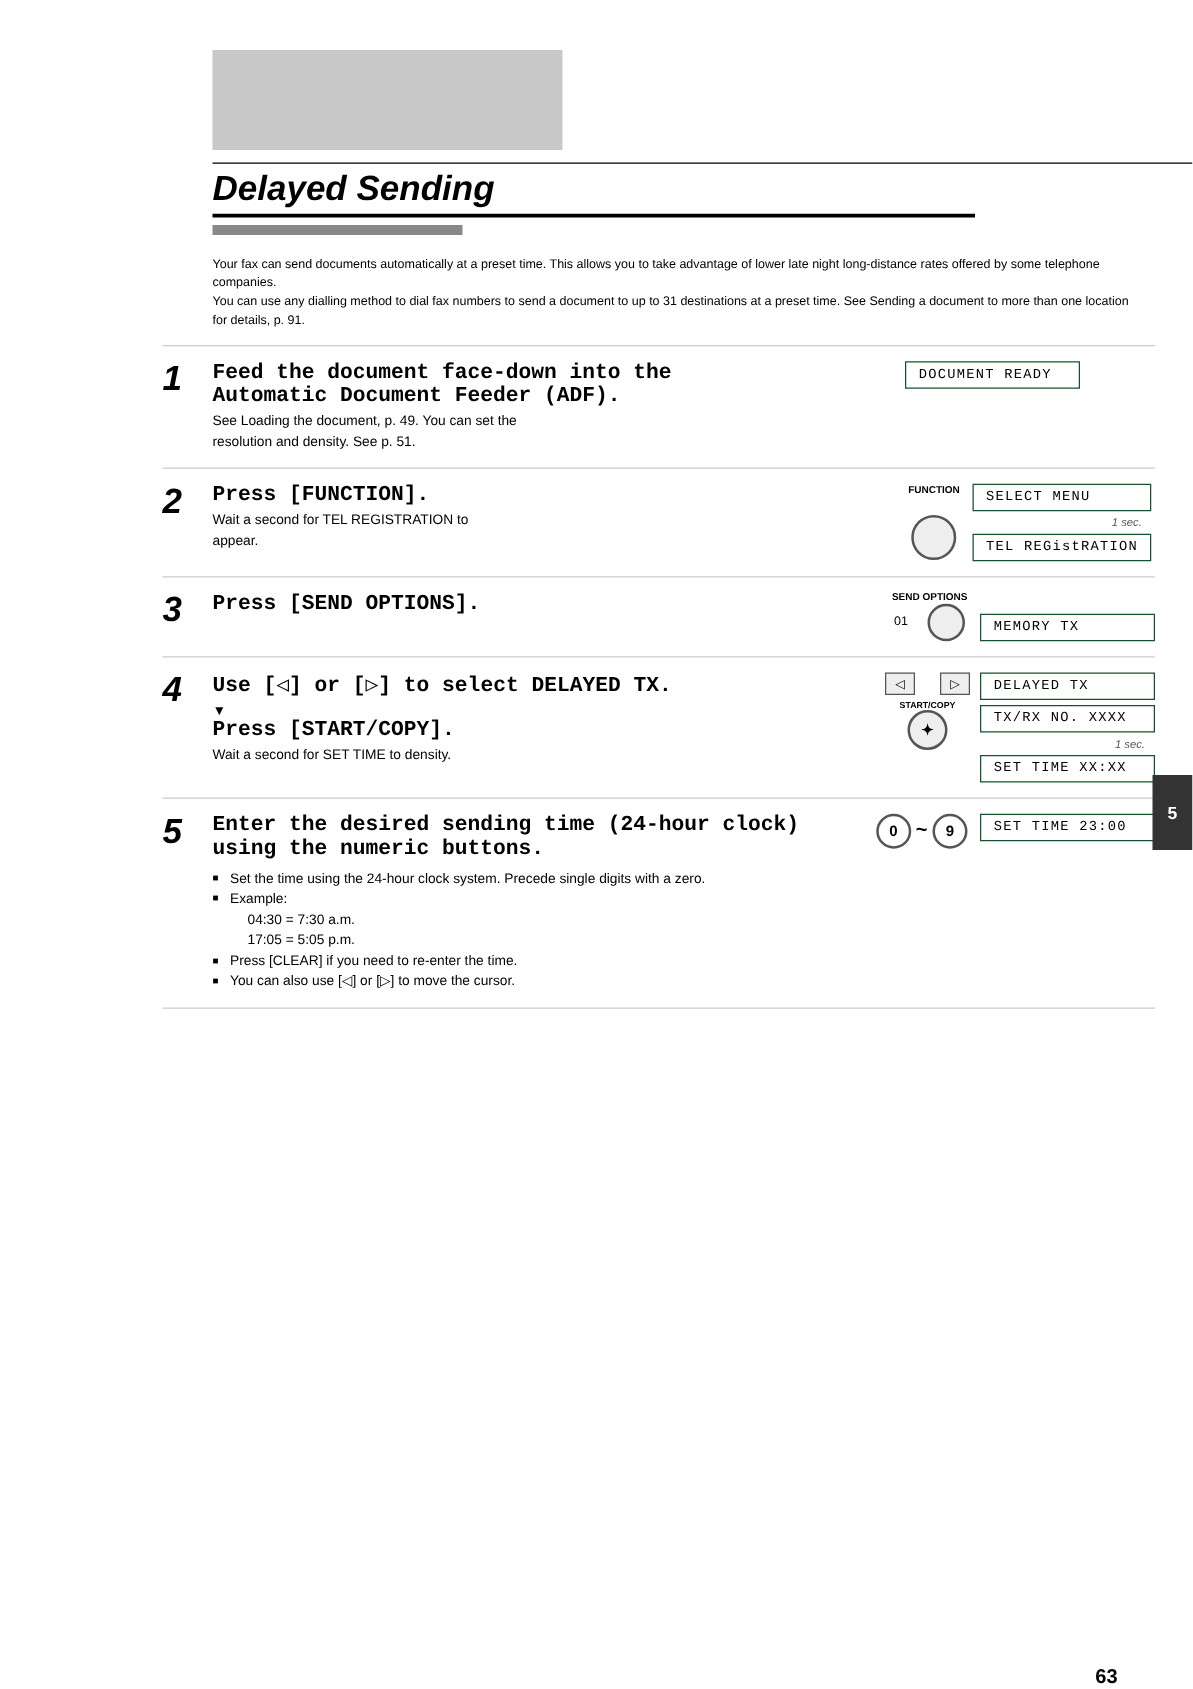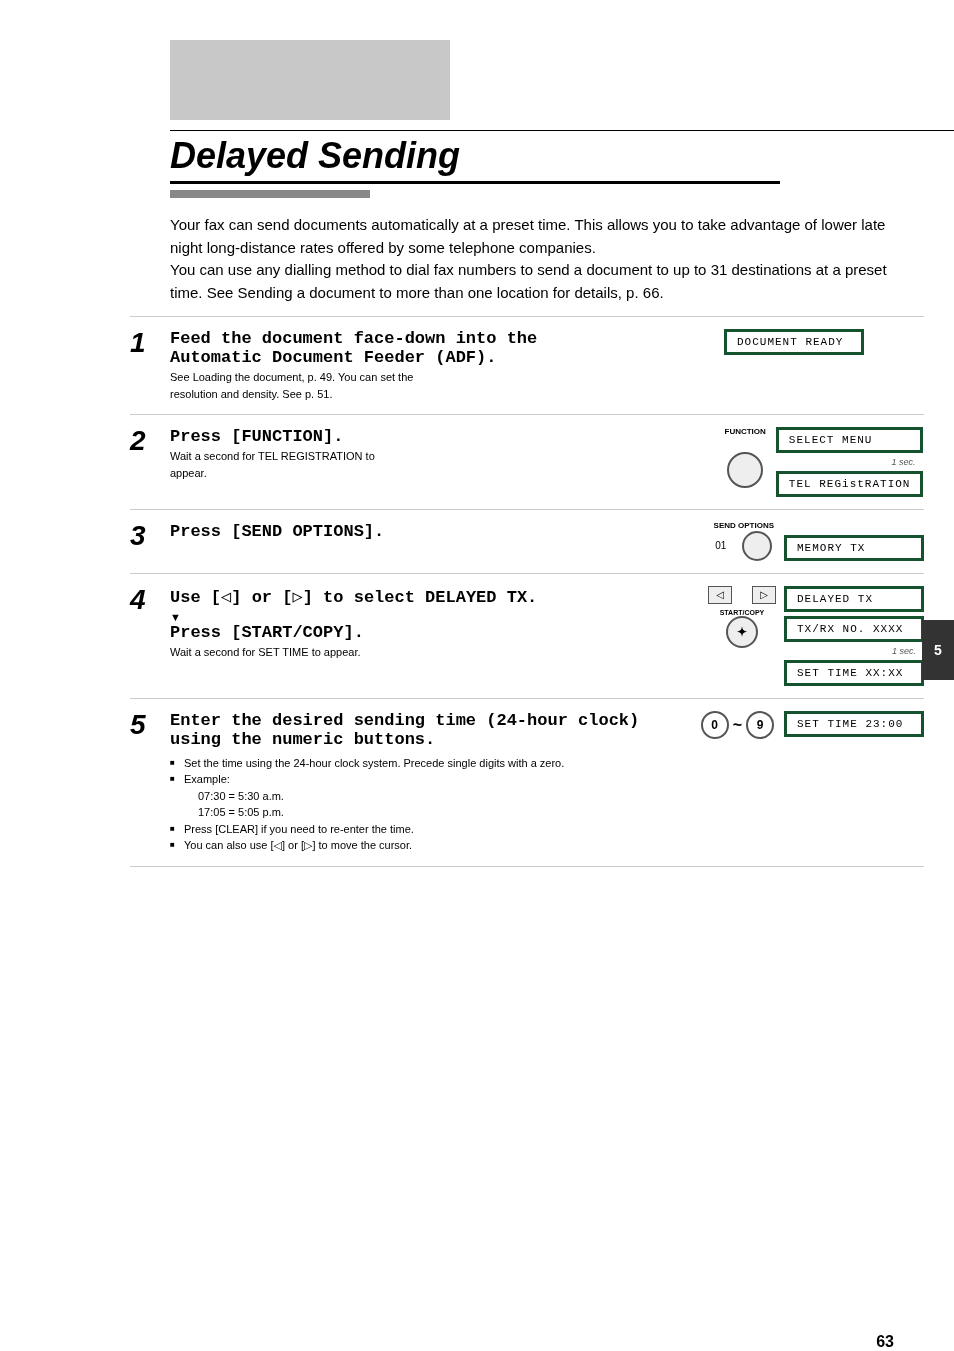--- a/index.html
+++ b/index.html
@@ -47,21 +47,21 @@
       font-weight: bold;
     }
 
     
     .title-section {
       margin-left: 170px;
       margin-top: 0px;
       padding-top: 10px;
     }
     .page-title {
-      font-size: 36px;
+      font-size: 28px;
       font-style: italic;
       font-weight: bold;
       color: #000;
       margin-bottom: 4px;
     }
     .title-underline {
       width: 610px;
       height: 3px;
       background: #000;
       margin-bottom: 6px;
@@ -70,21 +70,21 @@
       width: 200px;
       height: 8px;
       background: #888;
       margin-bottom: 16px;
     }
 
     
     .intro-text {
       margin-left: 170px;
       margin-right: 50px;
-      font-size: 15px;
+      font-size: 10px;
       line-height: 1.5;
       margin-bottom: 2px;
     }
 
     
     .steps-container {
       margin-left: 130px;
       margin-right: 30px;
     }
 
@@ -105,21 +105,21 @@
       font-family: Liberation Mono, monospace;
     }
 
     .step-desc {
       font-size: 11px;
       line-height: 1.5;
     }
 
     
     .lcd-box {
-      border: 3px solid #14532d;
+      border: 1px solid #14532d;
       padding: 4px 10px;
       font-size: 11px;
       font-family: 'Courier New', Courier, monospace;
       letter-spacing: 1px;
       min-width: 140px;
       text-align: left;
       background: #fff;
       white-space: nowrap;
     }
 
@@ -334,21 +334,21 @@
 
   <div class="title-section">
     <div class="section-rule"></div>
     <h1 class="page-title">Delayed Sending</h1>
     <div class="title-underline"></div>
     <div class="title-accent-bar"></div>
   </div>
 
   <div class="intro-text">
     <p>Your fax can send documents automatically at a preset time. This allows you to take advantage of lower late night long-distance rates offered by some telephone companies.</p>
-    <p>You can use any dialling method to dial fax numbers to send a document to up to 31 destinations at a preset time. See Sending a document to more than one location for details, p. 66.</p>
+    <p>You can use any dialling method to dial fax numbers to send a document to up to 31 destinations at a preset time. See Sending a document to more than one location for details, p. 91.</p>
   </div>
 
   <div class="steps-container">
 
     <div class="step-divider"></div>
     <div class="step-row">
       <div class="step-left">
         <div class="step-number">1</div>
         <div class="step-text-block">
           <div class="step-title">Feed the document face-down into the<br>Automatic Document Feeder (ADF).</div>
@@ -409,21 +409,21 @@
     </div>
     <div class="step-divider"></div>
 
     <div class="step-row">
       <div class="step-left">
         <div class="step-number">4</div>
         <div class="step-text-block">
           <div class="step-title">Use [◁] or [▷] to select DELAYED TX.</div>
           <div style="font-size:11px; margin-top:4px;">▼</div>
           <div class="step-title">Press [START/COPY].</div>
-          <div class="step-desc">Wait a second for SET TIME to appear.</div>
+          <div class="step-desc">Wait a second for SET TIME to density.</div>
         </div>
       </div>
       <div class="step-visual" style="flex-direction: row; align-items: flex-start; gap: 8px;">
         <div style="display:flex; flex-direction:column; align-items:center; gap:4px;">
           <div class="nav-arrows">
             <div class="arrow-row">
               <div class="arrow-btn">
                 <span>◁</span>
               </div>
               <div class="arrow-btn">
@@ -447,21 +447,21 @@
     <div class="step-divider"></div>
 
     <div class="step-row">
       <div class="step-left">
         <div class="step-number">5</div>
         <div class="step-text-block">
           <div class="step-title">Enter the desired sending time (24-hour clock)<br>using the numeric buttons.</div>
           <ul class="bullet-list">
             <li>Set the time using the 24-hour clock system. Precede single digits with a zero.</li>
             <li>Example:
-              <div class="bullet-indent">07:30 = 5:30 a.m.</div>
+              <div class="bullet-indent">04:30 = 7:30 a.m.</div>
               <div class="bullet-indent">17:05 = 5:05 p.m.</div>
             </li>
             <li>Press [CLEAR] if you need to re-enter the time.</li>
             <li>You can also use [◁] or [▷] to move the cursor.</li>
           </ul>
         </div>
       </div>
       <div class="step-visual" style="flex-direction: row; align-items: flex-start; gap: 10px;">
         <div class="numeric-range">
           <div class="num-circle">

